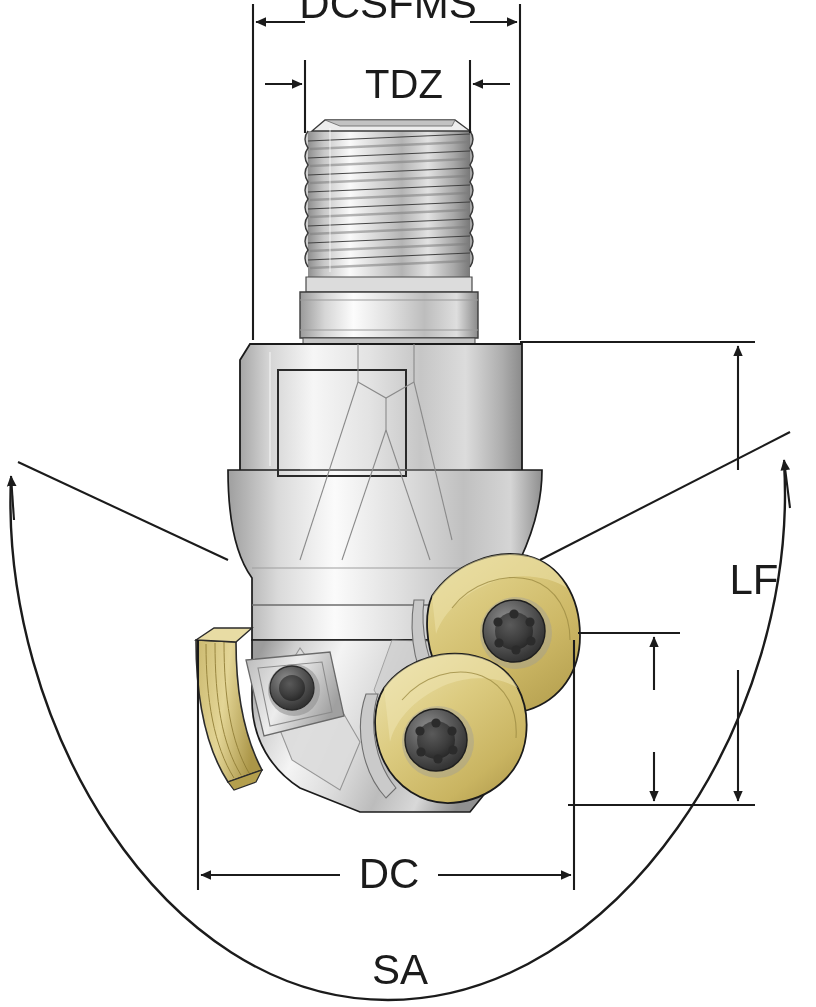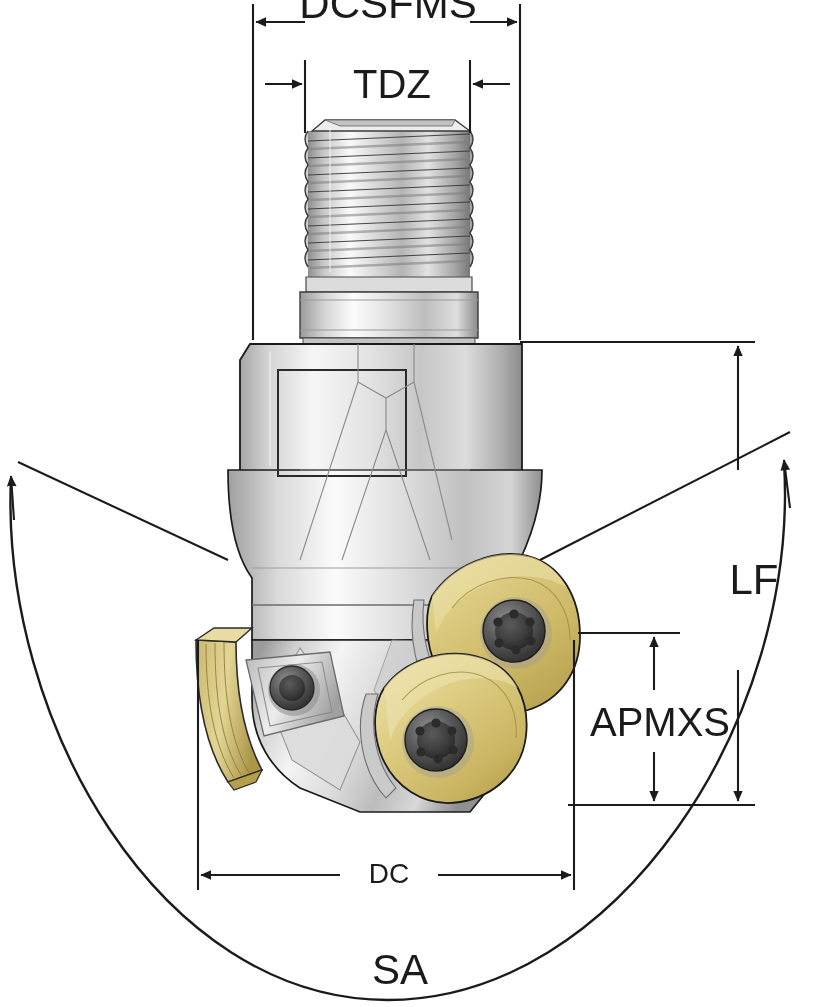--- a/index.html
+++ b/index.html
@@ -321,23 +321,22 @@
       <line x1="540" y1="560" x2="790" y2="432"></line>
 
       <path d="M11,478 C0,720 160,1000 388,1000 C616,1000 800,720 784,462" stroke-width="2.4"></path>
       <line x1="14" y1="520" x2="11" y2="476" marker-end="url(#arrB)"></line>
       <line x1="790" y1="508" x2="784" y2="460" marker-end="url(#arrB)"></line>
     </g>
   </svg>
 
   <div class="dimlabel" style="left:388px;top:4px;transform:translate(-50%,-50%);font-size:42px;">DCSFMS</div>
 
-  <div class="dimlabel" style="left:392px;top:84px;transform:translate(-50%,-50%);font-size:40px;">TDZ</div>
+  <div class="dimlabel" style="left:404px;top:84px;transform:translate(-50%,-50%);font-size:40px;">TDZ</div>
 
   <div class="dimlabel" style="left:736px;top:580px;transform:translate(-50%,-50%);font-size:42px;margin-left:18px;">LF</div>
 
-  <div class="dimlabel" style="left:660px;top:722px;transform:translate(-50%,-50%);font-size:40px;">APMXS</div>
-
-  <div class="dimlabel" style="left:389px;top:874px;transform:translate(-50%,-50%);font-size:28px;">DC</div>
+
+  <div class="dimlabel" style="left:389px;top:874px;transform:translate(-50%,-50%);font-size:42px;">DC</div>
 
   <div class="dimlabel" style="left:388px;top:970px;transform:translate(-50%,-50%);font-size:42px;margin-left:12px;">SA</div>
 
 </div>
 
 </body></html>

